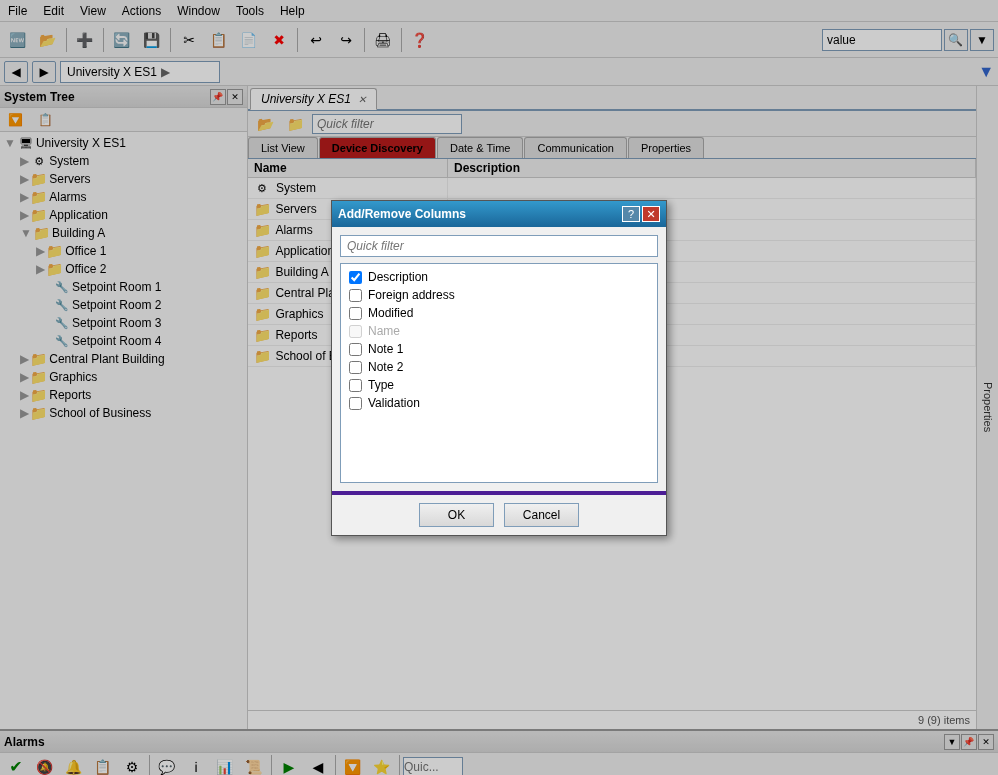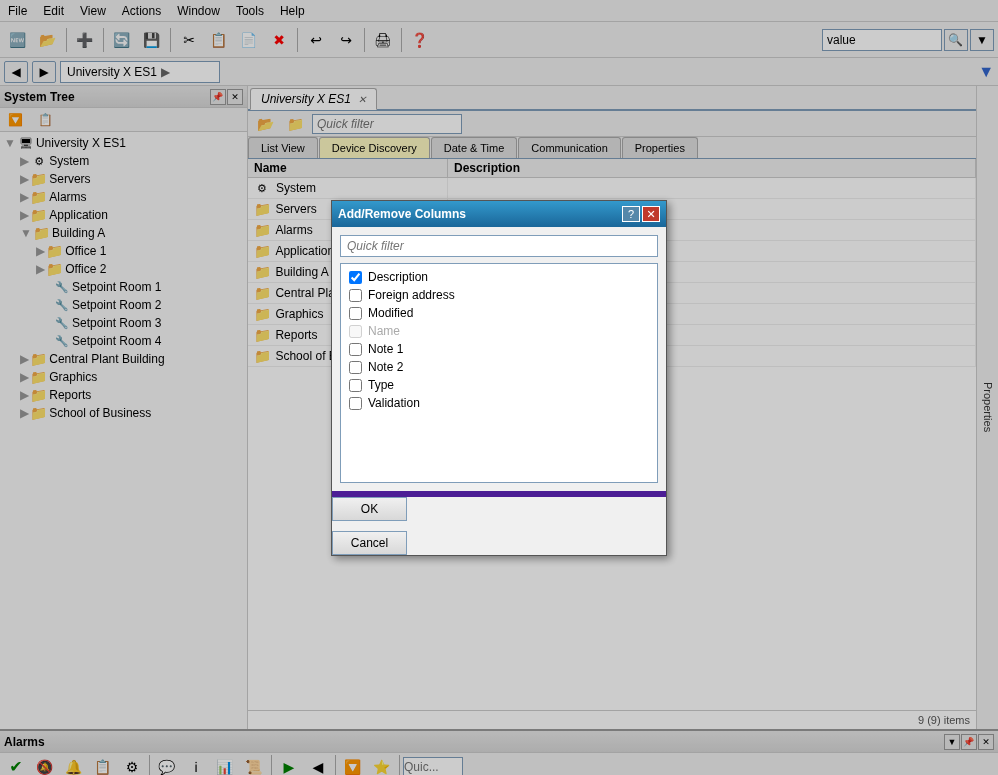--- a/index.html
+++ b/index.html
@@ -42,21 +42,21 @@
     .tab-bar { background: #f0f0f0; border-bottom: 2px solid #7f9db9; display: flex; align-items: flex-end; padding: 2px 2px 0; gap: 2px; }
     .tab { padding: 3px 10px; border: 1px solid #aaa; border-bottom: none; background: #e0e0e0; cursor: pointer; border-radius: 3px 3px 0 0; font-size: 11px; font-style: italic; }
     .tab.active { background: white; border-bottom: 1px solid white; margin-bottom: -1px; }
     .tab .tab-close { margin-left: 4px; color: #666; font-size: 10px; }
 
     .content-toolbar { background: #f0f0f0; border-bottom: 1px solid #ccc; height: 26px; display: flex; align-items: center; padding: 2px 4px; gap: 2px; }
     .content-filter { border: 1px solid #7f9db9; background: white; height: 20px; padding: 0 4px; width: 150px; font-style: italic; color: #aaa; }
 
     .sub-tabs { display: flex; gap: 0; border-bottom: 1px solid #7f9db9; background: #f0f0f0; }
     .sub-tab { padding: 4px 12px; border: 1px solid #aaa; border-bottom: none; background: #e0e0e0; cursor: pointer; font-size: 11px; margin-right: 1px; border-radius: 3px 3px 0 0; }
-    .sub-tab.active { background: #fef9c3; font-weight: normal; }
+    .sub-tab.active { background: #b91c1c; font-weight: bold; }
 
     .list-view { flex: 1; overflow: auto; }
     .list-header { display: flex; background: #f0f0f0; border-bottom: 1px solid #ccc; position: sticky; top: 0; }
     .list-header-cell { padding: 2px 6px; border-right: 1px solid #ccc; font-weight: bold; cursor: pointer; min-width: 120px; }
     .list-row { display: flex; border-bottom: 1px solid #eee; }
     .list-cell { padding: 2px 6px; border-right: 1px solid #eee; min-width: 120px; display: flex; align-items: center; gap: 4px; }
     .folder-icon { color: #f0c040; font-size: 14px; }
     .status-count { text-align: right; padding: 3px 6px; color: #555; font-size: 11px; border-top: 1px solid #ccc; }
 
     
@@ -73,21 +73,21 @@
     .modal-title { background: linear-gradient(to bottom, #3399cc, #1a6699); color: white; height: 26px; display: flex; align-items: center; padding: 0 6px; font-size: 12px; font-weight: bold; }
     .modal-title-btns { margin-left: auto; display: flex; gap: 2px; }
     .modal-title-btn { width: 18px; height: 16px; border: 1px solid #fff; background: #c0392b; color: white; cursor: pointer; display: flex; align-items: center; justify-content: center; font-size: 11px; }
     .modal-title-btn.help { background: #5588aa; }
     .modal-content { padding: 8px; }
     .modal-filter { width: 100%; height: 22px; border: 1px solid #7f9db9; padding: 2px 6px; background: white; margin-bottom: 6px; color: #aaa; font-style: italic; }
     .modal-list { border: 1px solid #7f9db9; background: white; height: 220px; overflow: auto; padding: 4px; }
     .modal-checkbox-row { display: flex; align-items: center; gap: 6px; padding: 2px 4px; cursor: pointer; }
     .modal-checkbox-row input[type=checkbox] { margin: 0; }
     .modal-checkbox-row.grayed { color: #aaa; }
-    .modal-footer { display: flex; justify-content: center; gap: 10px; padding: 0; border-top: 6px solid #4c1d95; flex-direction: column; }
+    .modal-footer { display: flex; justify-content: center; gap: 10px; padding: 8px; border-top: 4px solid #4c1d95; }
     .modal-btn { width: 75px; height: 24px; border: 1px solid #7f9db9; background: linear-gradient(to bottom, #f0f0f0, #d8d8d8); cursor: pointer; font-size: 12px; }
   </style>
 </head>
 <body>
 
 <div class="menubar">
   <span>File</span>
   <span>Edit</span>
   <span>View</span>
   <span>Actions</span>

